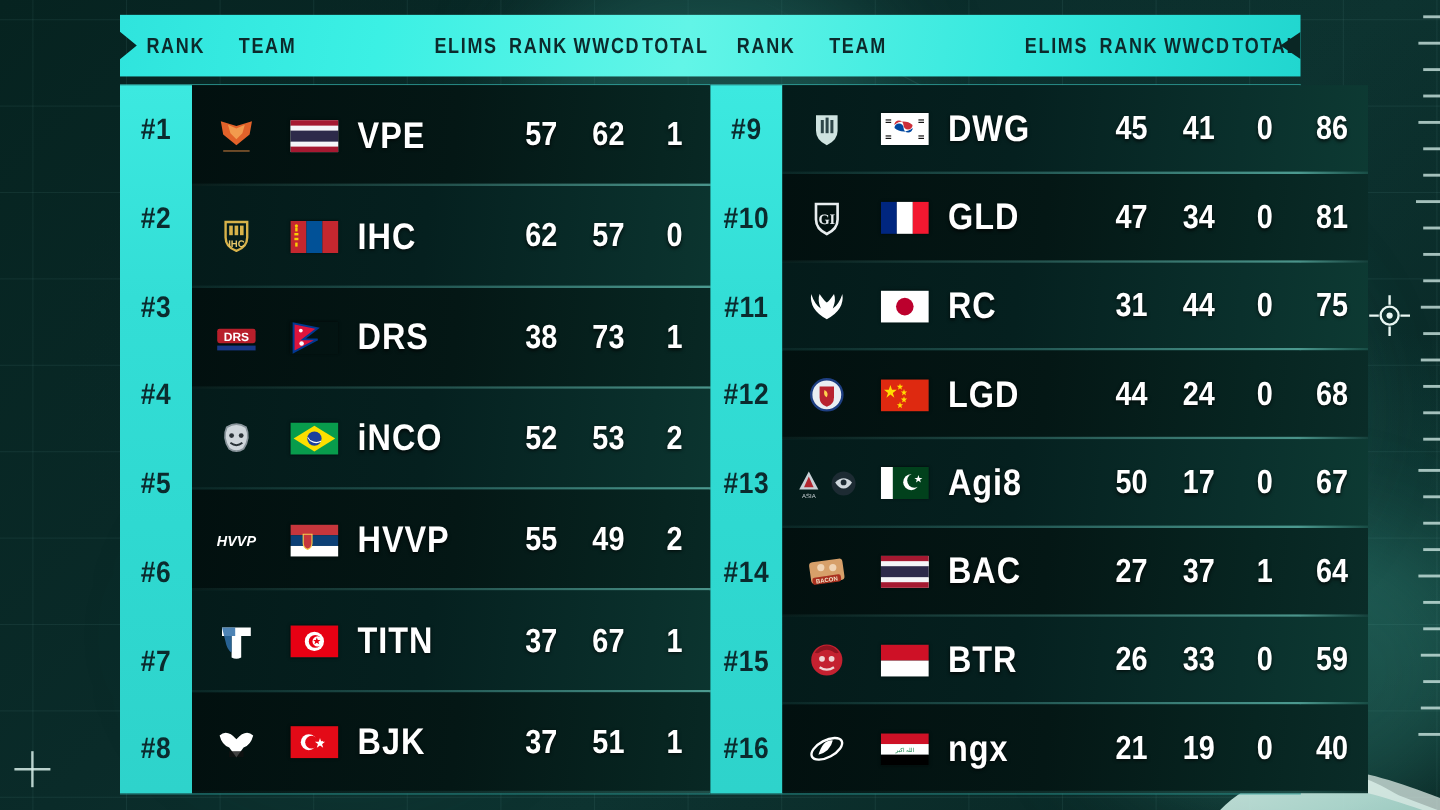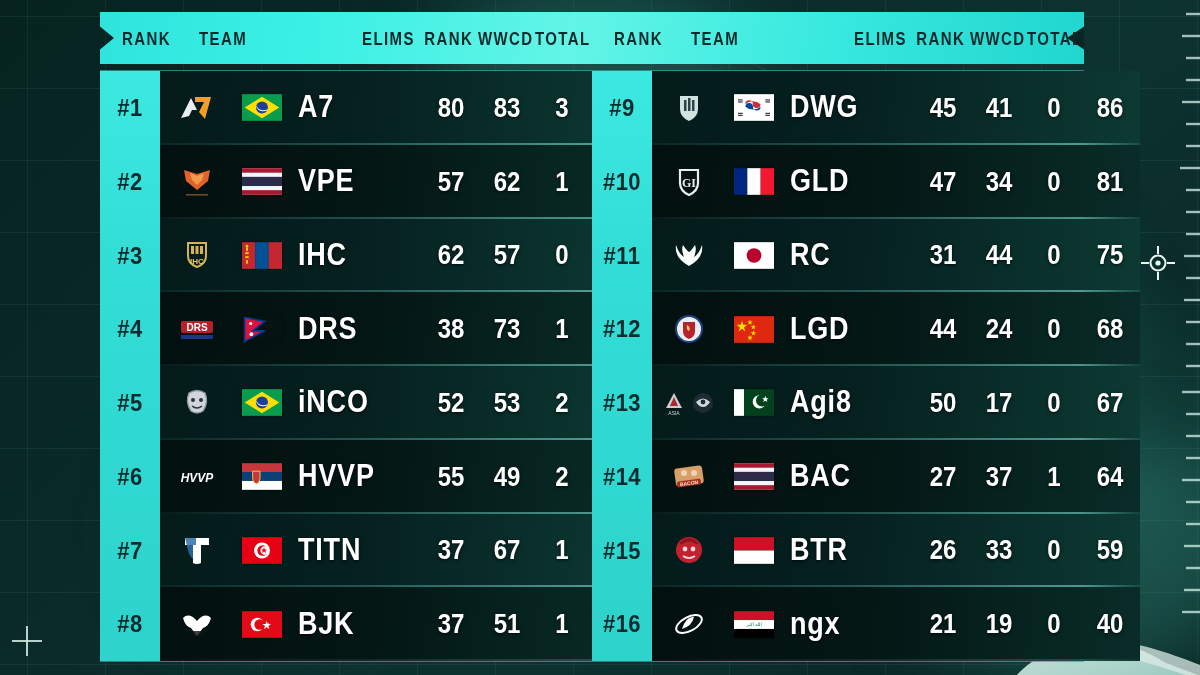--- a/index.html
+++ b/index.html
@@ -262,43 +262,20 @@
         <div class="rank-cell">#1</div>
         <div class="rank-cell">#2</div>
         <div class="rank-cell">#3</div>
         <div class="rank-cell">#4</div>
         <div class="rank-cell">#5</div>
         <div class="rank-cell">#6</div>
         <div class="rank-cell">#7</div>
         <div class="rank-cell">#8</div>
       </div>
     <div class="rows-col" id="rows-left">
-        <div class="row odd">
-          <div class="cell-logo">
-            <span class="logo-box">
-              <svg width="40" height="40" viewBox="0 0 40 40">
-                <polygon points="4,30 14,10 20,22 15,22 12,28" fill="#e9eef2"></polygon>
-                <polygon points="18,9 34,9 28,31 22,24 27,14 18,14" fill="#f2a025"></polygon>
-              </svg>
-            </span>
-          </div>
-          <div class="cell-flag">
-            <svg class="flag" viewBox="0 0 60 40">
-              <rect width="60" height="40" fill="#089c4c"></rect>
-              <polygon points="30,4 56,20 30,36 4,20" fill="#fddf00"></polygon>
-              <circle cx="30" cy="20" r="9" fill="#1c3f9c"></circle>
-              <path d="M21.6 17.6 A12 12 0 0 0 38.6 22.4 L38.2 24 A12 12 0 0 1 21.4 19.2 Z" fill="#fff"></path>
-            </svg>
-          </div>
-          <div class="cell-team">A7</div>
-          <div class="stat st-elims">80</div>
-          <div class="stat st-rank">83</div>
-          <div class="stat st-wwcd">3</div>
-          <div class="stat st-total">163</div>
-        </div>
         <div class="row even">
           <div class="cell-logo">
             <span class="logo-box">
               <svg width="40" height="40" viewBox="0 0 40 40">
                 <path d="M20 12 L33 8 L31 19 L20 28 L9 19 L7 8 Z" fill="#e2622a"></path>
                 <path d="M20 14 L27 11 L25 18 L20 23 L15 18 L13 11 Z" fill="#f29a4e"></path>
                 <rect x="9" y="32" width="22" height="1.6" fill="#8a5a2e" opacity=".8"></rect>
               </svg>
             </span>
           </div>

